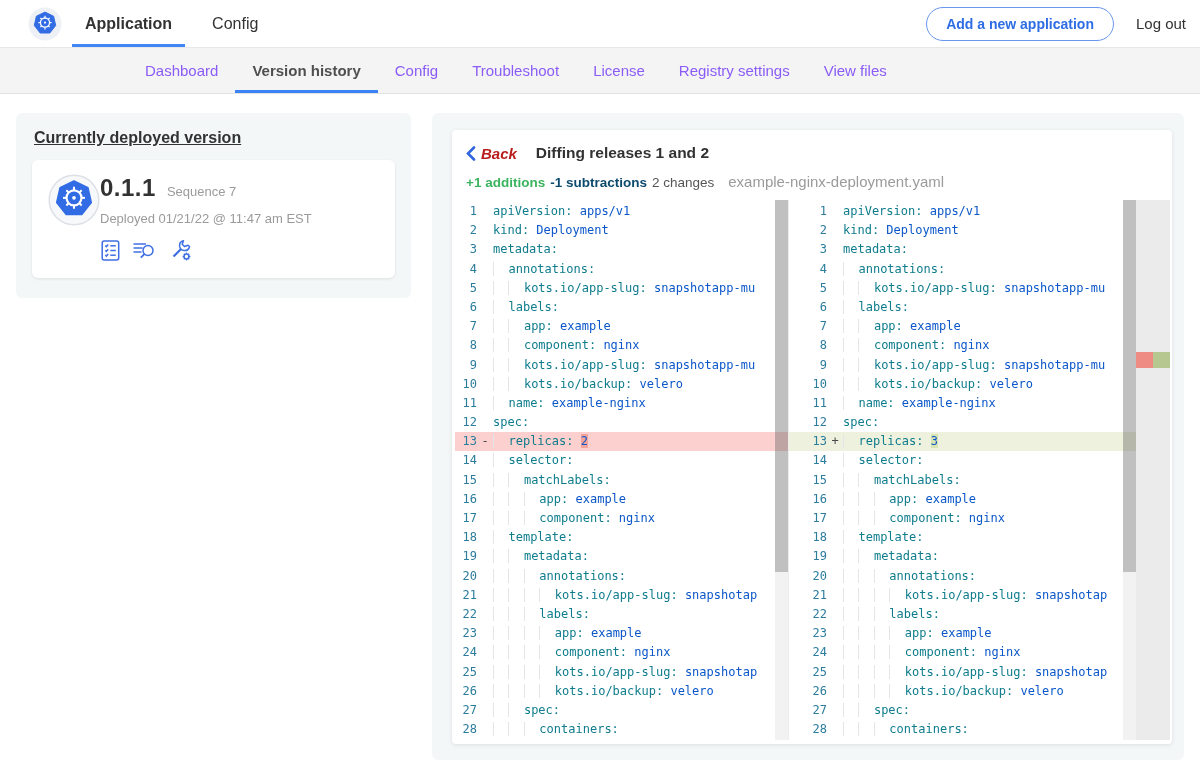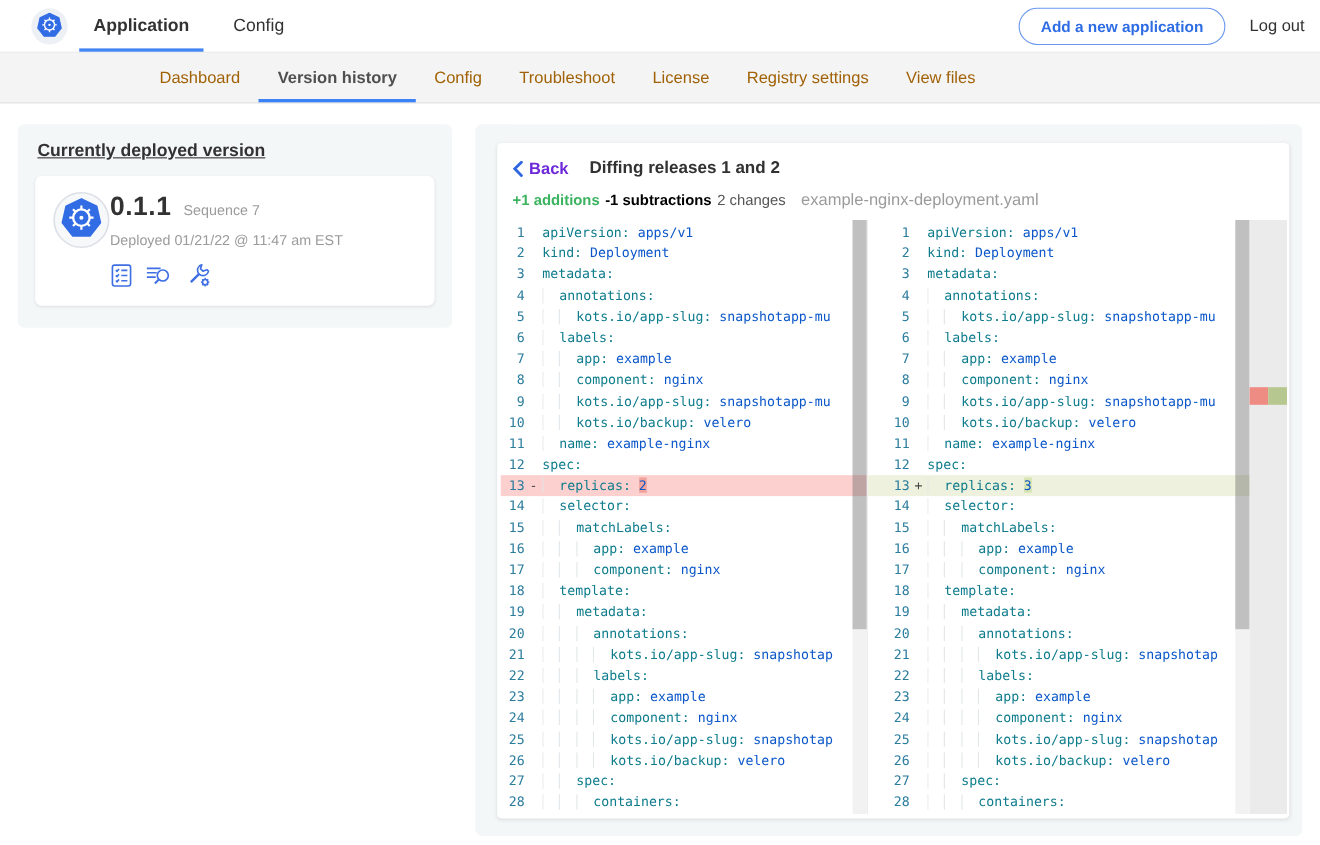--- a/index.html
+++ b/index.html
@@ -16,21 +16,21 @@
   .topnav-right { margin-left:auto; display:flex; align-items:center; gap:22px; }
   .add-app-btn { background:#fff; border:1.5px solid #6a97ee; color:#2e6de4; font-weight:700;
     font-size:14px; border-radius:17px; padding:8px 19px; cursor:pointer;
     font-family:"Liberation Sans", sans-serif; }
   .logout { font-size:15px; color:#323232; cursor:pointer; }
 
   
   .subnav { height:46px; background:#f4f4f4; border-bottom:1px solid #e2e2e2;
     display:flex; align-items:stretch; padding-left:128px; }
   .subnav-tab { display:flex; align-items:center; padding:0 17px; font-size:15px;
-    color:#a16207; cursor:pointer; }
+    color:#8b5cf6; cursor:pointer; }
   .subnav-tab.active { color:#4f4f4f; font-weight:700; border-bottom:3px solid #3b82f6; padding-top:3px; }
 
   
   .main { display:flex; gap:21px; padding:19px 16px; align-items:flex-start; }
 
   
   .deployed-panel { width:395px; background:#f4f7f8; border-radius:6px; padding:16px 16px 20px; }
   .deployed-title { font-size:16px; font-weight:700; margin:0 0 13px 2px;text-decoration:underline; }
   .deployed-card { background:#fff; border-radius:6px; box-shadow:0 1px 3px rgba(0,0,0,.09);
     padding:14px 16px 16px; display:flex; }
@@ -40,26 +40,26 @@
   .ver-seq { font-size:13px; color:#9b9b9b; }
   .deployed-at { font-size:13px; color:#9b9b9b; margin-top:9px; }
   .icon-row { display:flex; gap:11px; margin-top:13px; align-items:center; }
   .action-icon { cursor:pointer; display:inline-flex; }
 
   
   .diff-panel { flex:1; background:#f4f7f8; border-radius:6px; padding:17px 12px 16px 20px; height:647px; }
   .diff-card { background:#fff; border-radius:4px; box-shadow:0 1px 4px rgba(0,0,0,.10);
     height:614px; overflow:hidden; }
   .diff-header { display:flex; align-items:center; gap:19px; padding:14px 14px 2px; }
-  .back-link { display:flex; align-items:center; gap:5px; color:#6d28d9; font-size:15px;
-    font-weight:700; cursor:pointer; }
+  .back-link { display:flex; align-items:center; gap:5px; color:#b91c1c; font-size:15px;
+    font-weight:700; cursor:pointer;font-style:italic; }
   .diff-title { font-size:15.5px; font-weight:700; }
   .diff-stats { display:flex; align-items:baseline; gap:5px; padding:9px 14px 10px; font-size:13.5px; }
   .stat-add { color:#3bb35f; font-weight:700; }
-  .stat-sub { color:#000000; font-weight:700; }
+  .stat-sub { color:#0c4a6e; font-weight:700; }
   .stat-chg { color:#555; font-weight:400;text-align:right; }
   .diff-filename { color:#9b9b9b; font-size:15px; margin-left:9px; font-weight:400; }
 
   
   .diff-editor { display:flex; margin:0 2px 0 3px; height:540px; }
   .pane { position:relative; overflow:hidden; padding-top:2px;
     font-family:"DejaVu Sans Mono", monospace; font-size:12px; line-height:19.2px; }
   .pane-left { width:334px; border-right:1px solid #ececec; }
   .pane-right { flex:1; }
   .line { display:flex; height:19.2px; }

